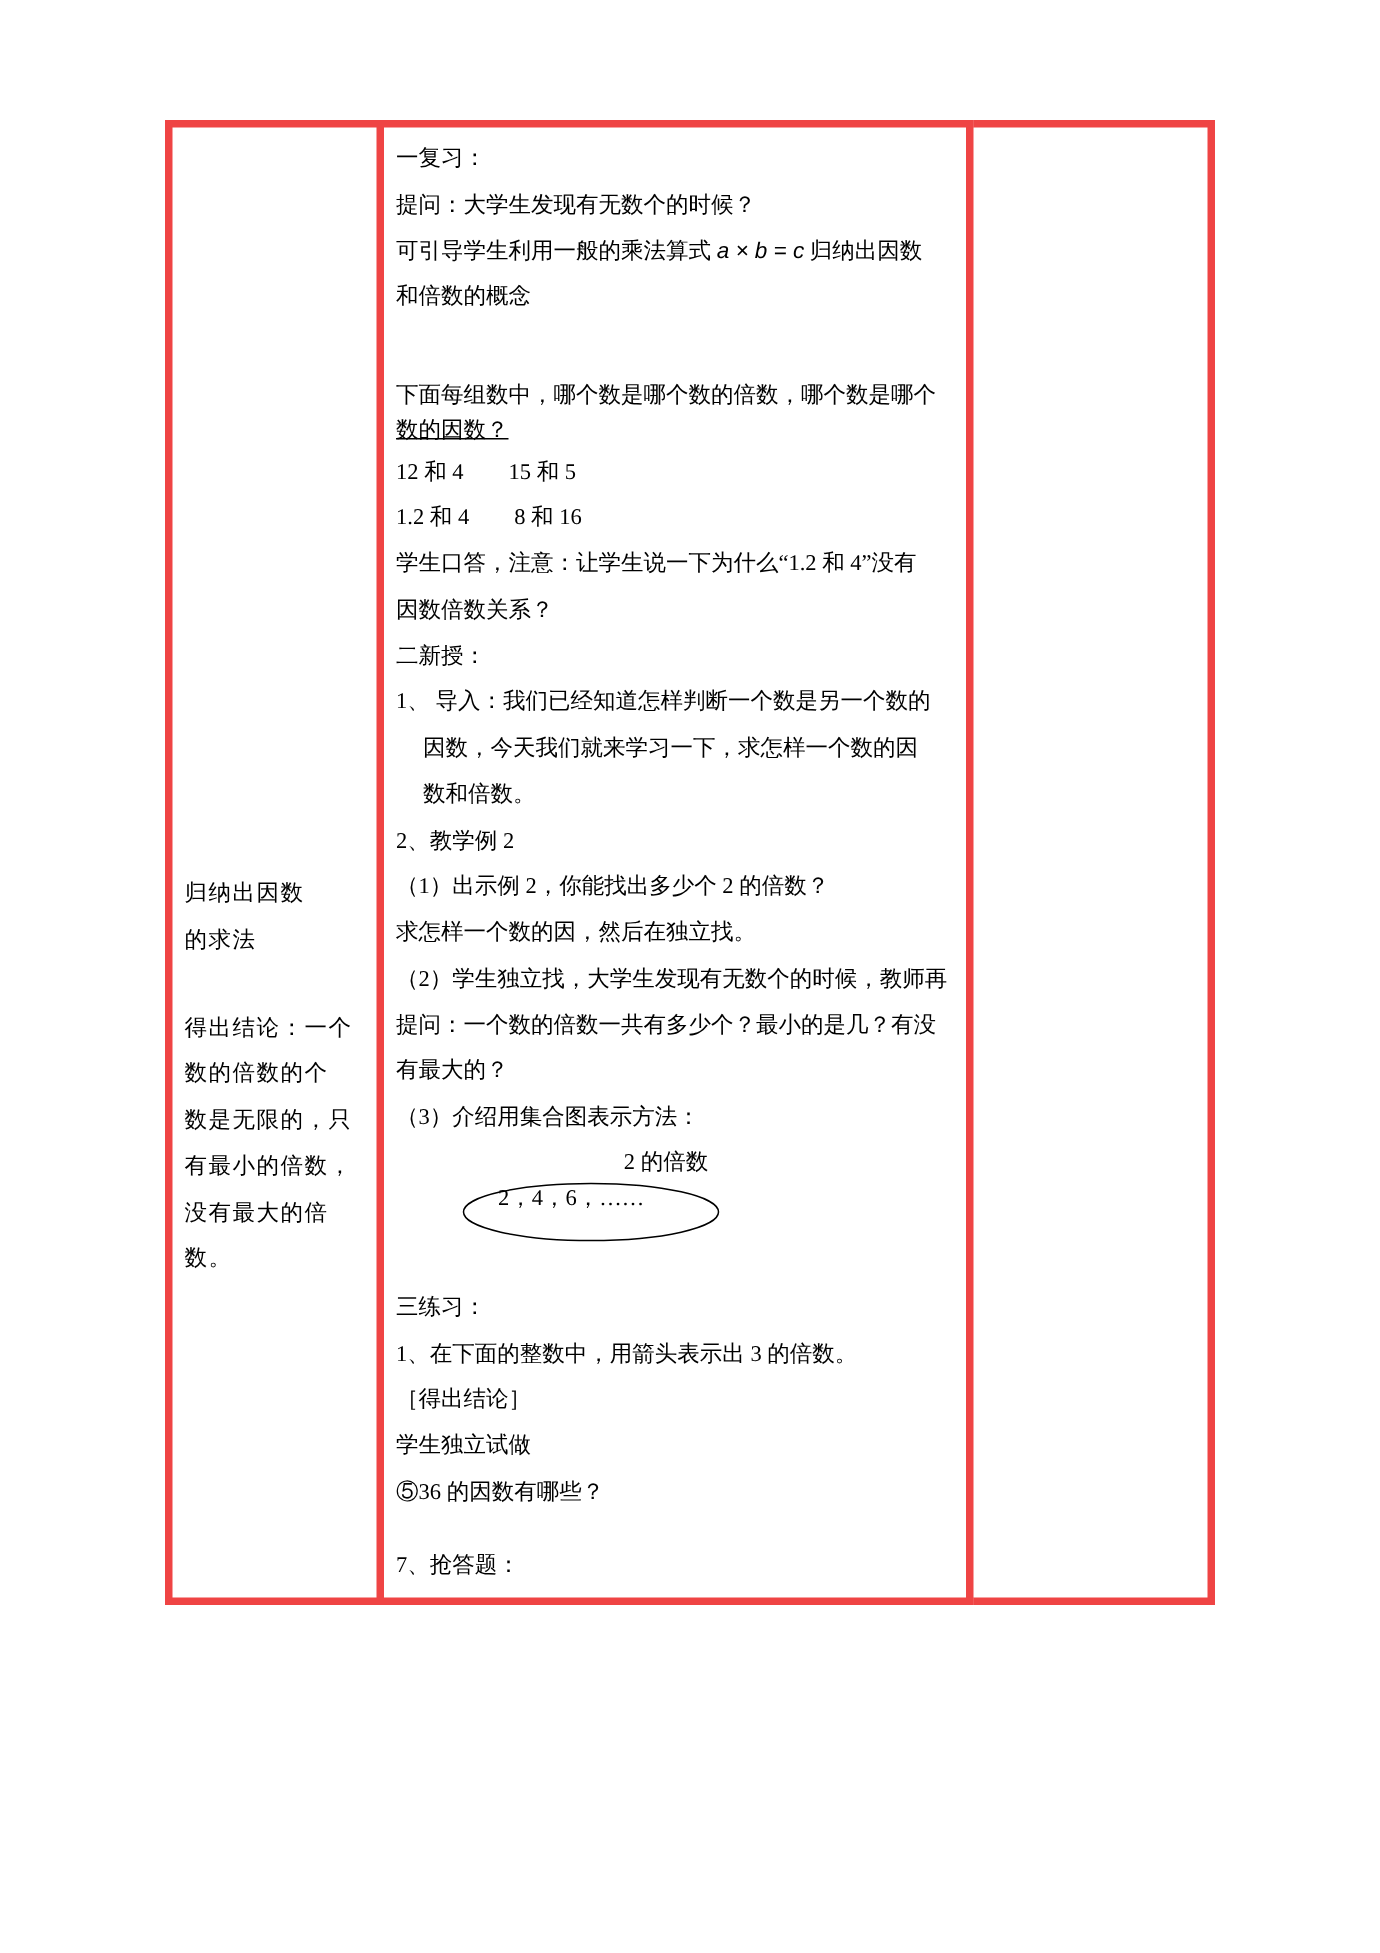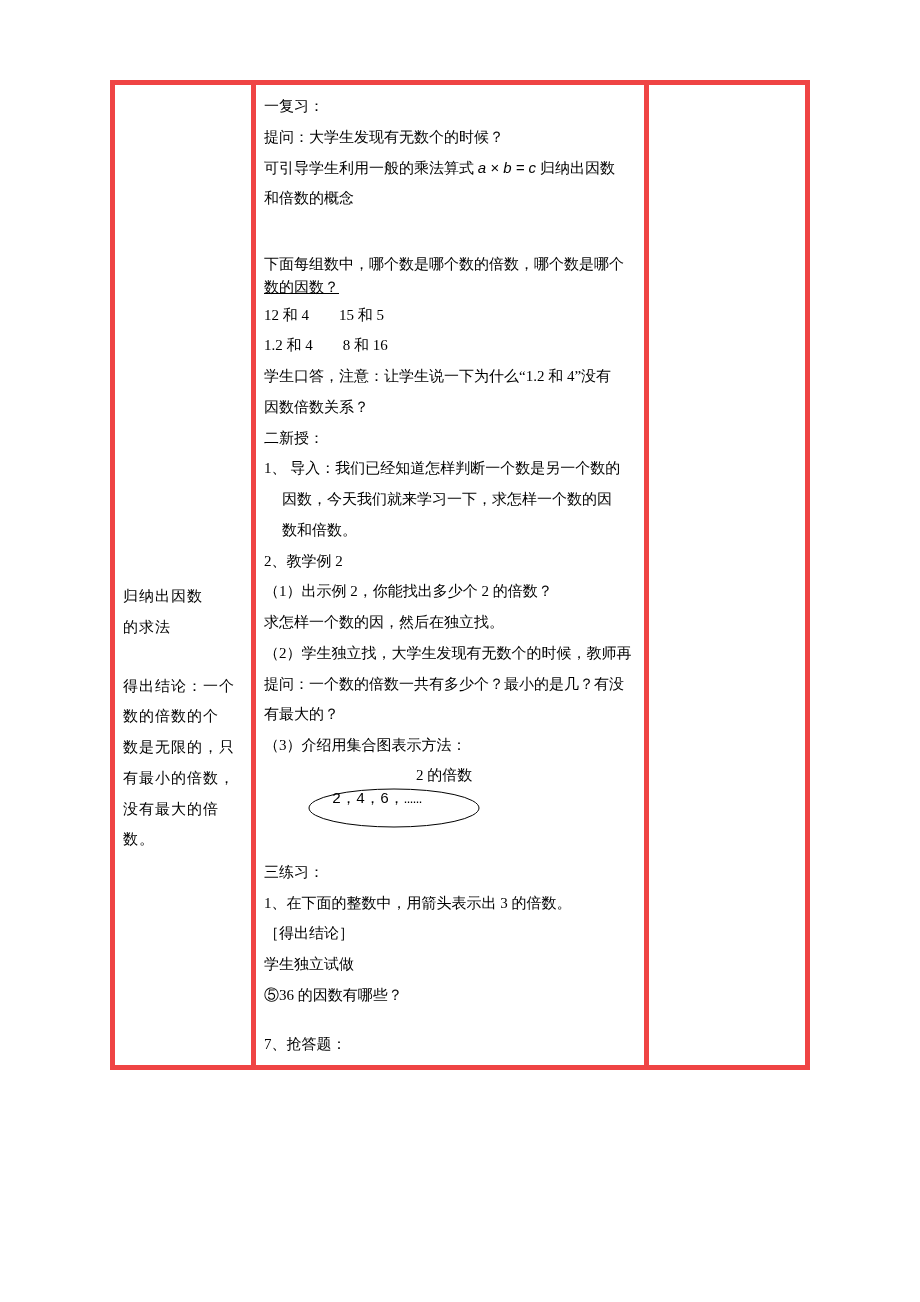--- a/index.html
+++ b/index.html
@@ -62,21 +62,20 @@
     position: absolute;
     top: 24px;
     left: 0px;
   }
   .ellipse-text {
     position: absolute;
     top: 26px;
     left: 28px;
     font-size: 15px;
     line-height: 1.4;
-    font-family: Liberation Mono, monospace;
   }
   .spacer {
     height: 18px;
   }
   .left-block {
     margin-bottom: 28px;
   }
 </style>
 </head>
 <body>

